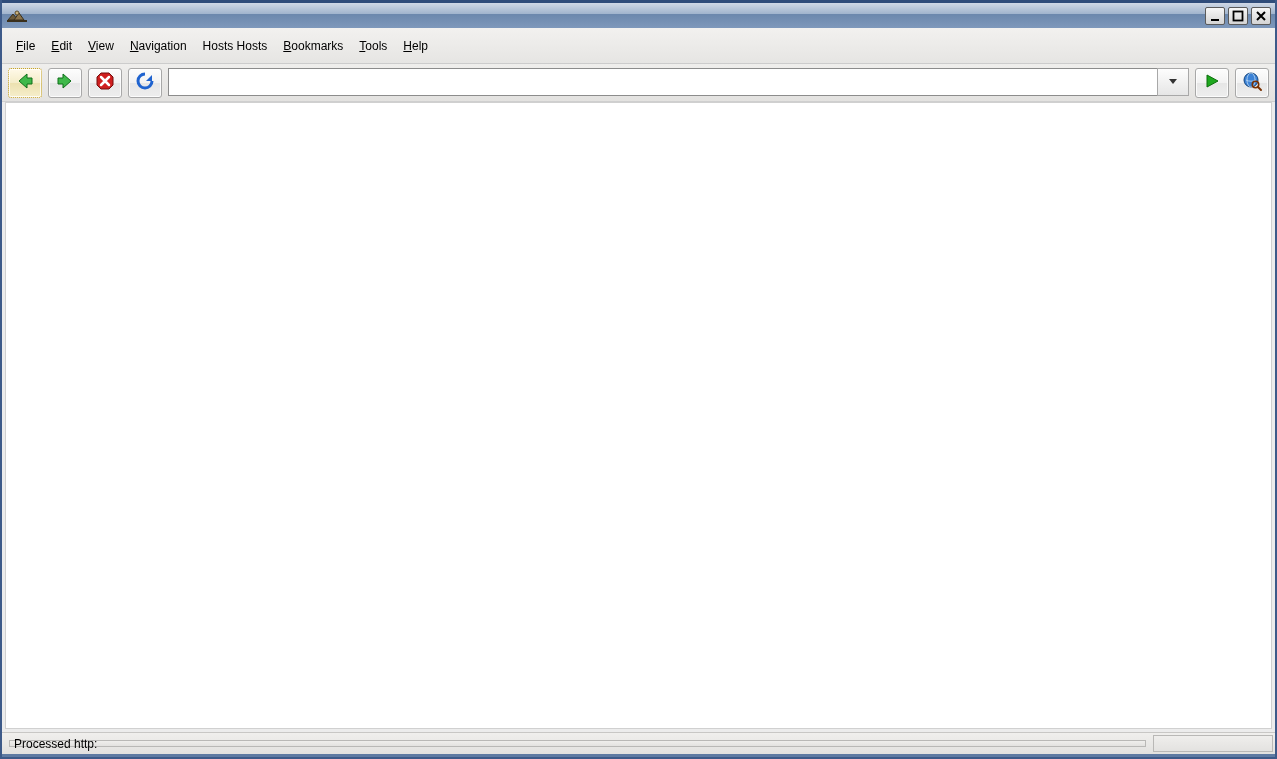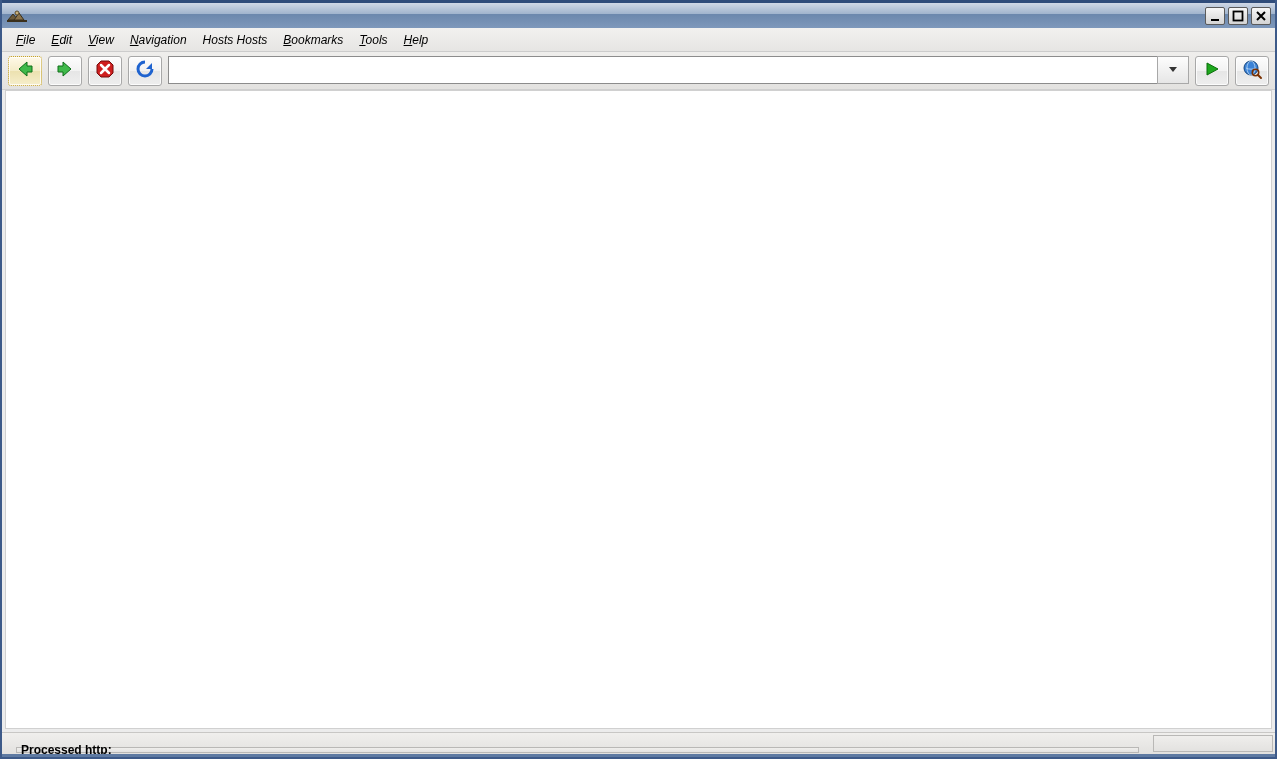--- a/index.html
+++ b/index.html
@@ -45,28 +45,27 @@
     display: flex; align-items: center; justify-content: center;
     border: 1px solid #5b5b5b;
     background: linear-gradient(to bottom,#f7f7f7,#d4d4d4);
     border-radius: 2px;
     font-weight: bold;
     font-family: Arial, sans-serif;
   }
   .win-btn svg { display:block; }
   
   .menu-bar {
-    height: 24px;
+    height: 36px;
     background: linear-gradient(to bottom,#f2f1ef,#e6e5e3);
     border-bottom: 1px solid #ccc;
     display: flex;
     align-items: center;
     padding-left: 6px;
     gap: 0;
-    font-style: italic;
   }
   .menu-item {
     padding: 2px 8px;
     color: #000;
     font-size: 12px;
     cursor: default;
   }
   .menu-item .ul { text-decoration: underline; }
   
   .toolbar {
@@ -123,25 +122,25 @@
     height: 22px;
     border-top: 1px solid #c8c7c5;
     background: linear-gradient(to bottom,#f0efed,#e2e1df);
     display:flex;
     align-items:stretch;
   }
   .status-main {
     flex:1;
     border:1px solid #b9b8b6;
     background: linear-gradient(to bottom,#efeeec,#e3e2e0);
-    margin:14px;
+    margin:7px;
     padding: 2px 4px;
     font-size:12px;
     color:#000;
-    display:flex; align-items:center;font-weight:bold;
+    display:flex; align-items:center;
   }
   .status-box {
     width: 120px;
     border:1px solid #b9b8b6;
     background: linear-gradient(to bottom,#efeeec,#e3e2e0);
     margin:2px 2px 2px 0;
   }
   .bottom-edge {
     height: 3px;
     background:#5e7aa2;

